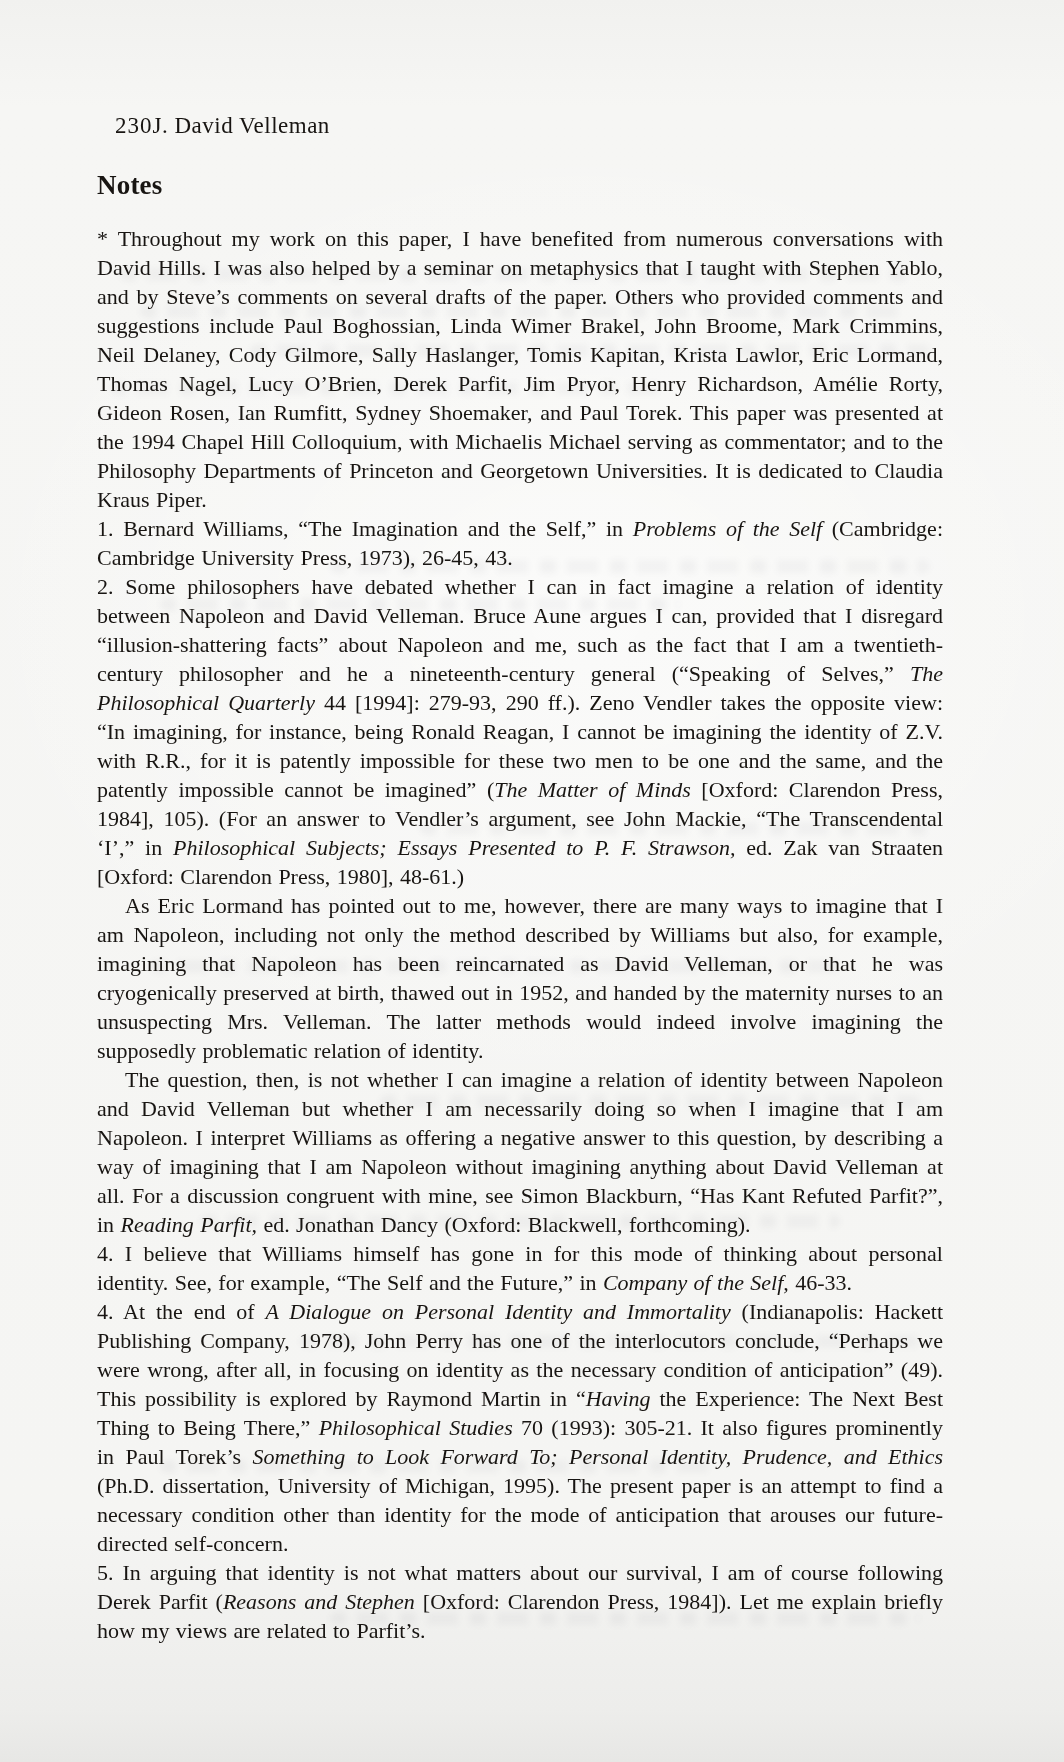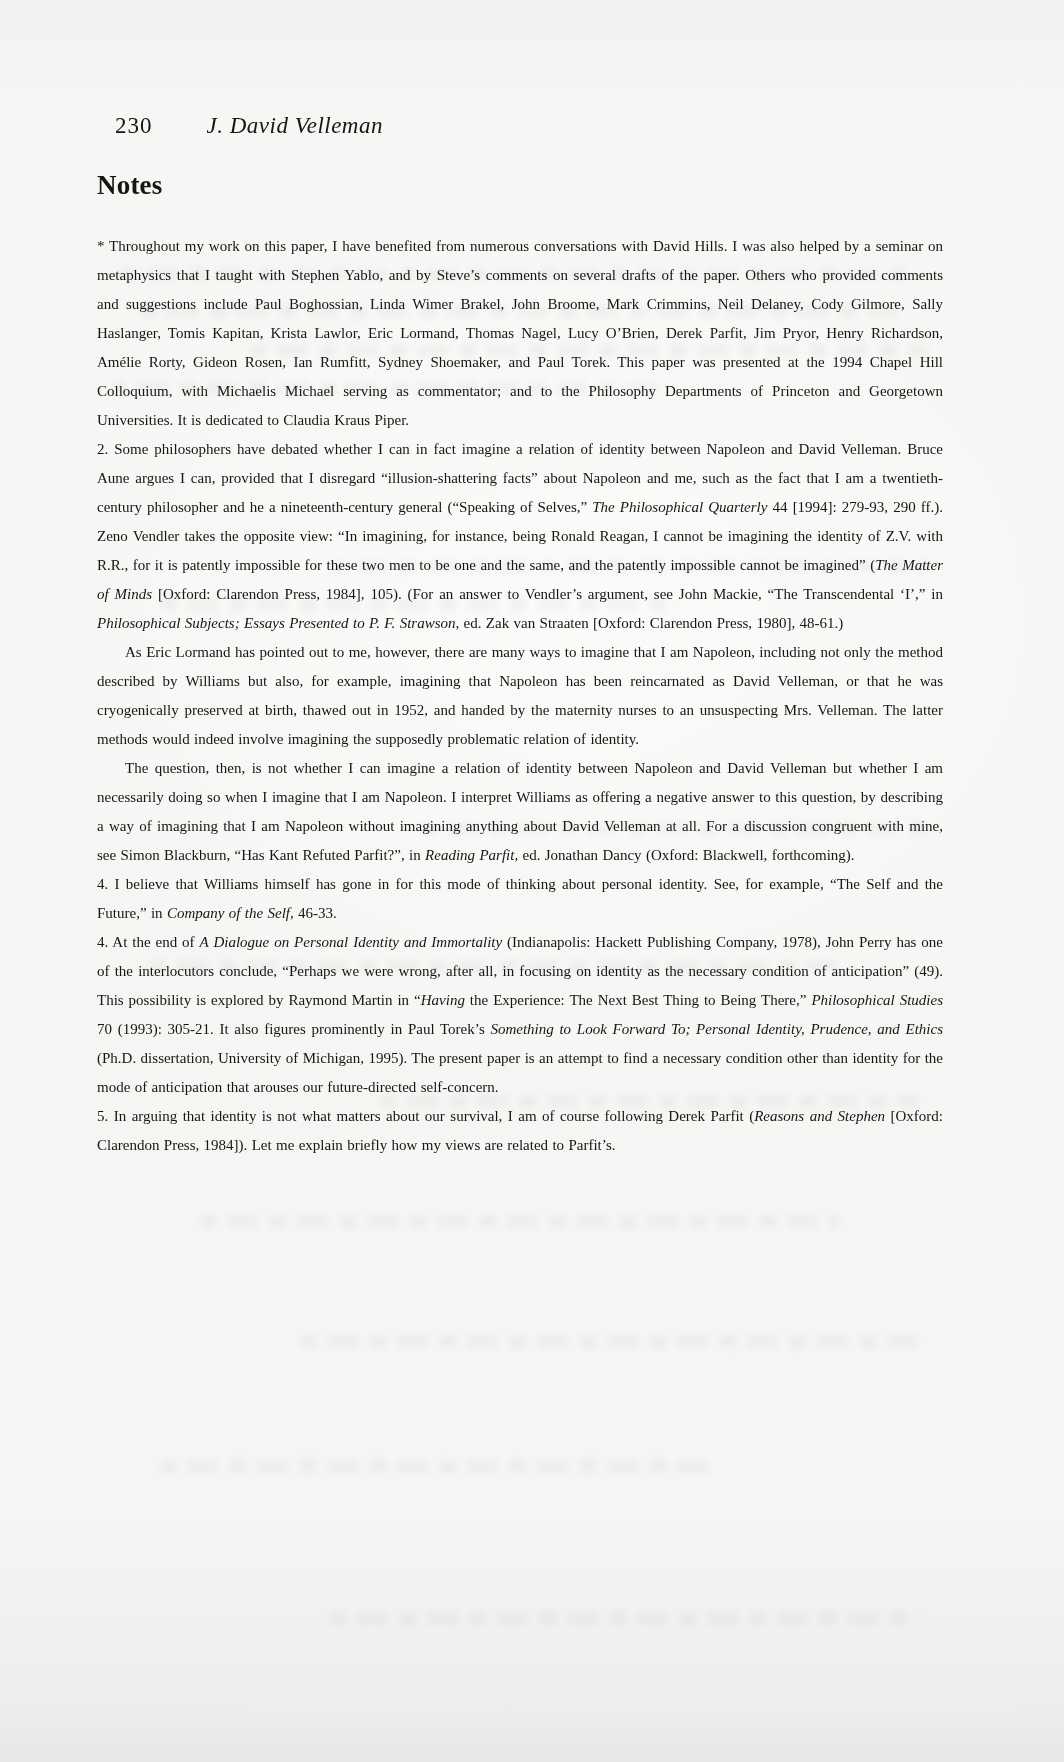--- a/index.html
+++ b/index.html
@@ -36,38 +36,38 @@
     width: 846px;
   }
   .running-header {
     margin-top: 112px;
     font-size: 23px;
     line-height: 28px;
     display: flex;
     align-items: baseline;
   }
   .running-header .page-num { margin-left: 18px; letter-spacing: 1px; }
-  .running-header .running-head { font-style: italic; margin-left: 54px; letter-spacing: 0.5px; }
+  .running-header .running-head { letter-spacing: 0.5px; }
   .body-text {
     margin: 44px 0 0 0;
     font-size: 23px;
     line-height: 36px;
     text-align: justify;
     word-spacing: 0.06em;
   }
   .notes-heading {
     margin: 30px 0 0 0;
     font-size: 27px;
     line-height: 30px;
     font-weight: bold;
     letter-spacing: 0.2px;
   }
   .notes {
-    margin-top: 32px;
-    font-size: 15px;
+    margin-top: 24px;
+    font-size: 22px;
     line-height: 29px;
     text-align: justify;
     word-spacing: 0.04em;
   }
   .note { margin: 0; }
   .note.indent { text-indent: 28px; }
 </style>
 </head>
 <body>
 
@@ -92,20 +92,21 @@
     <div class="running-header">
       <span class="page-num">230</span>
       <span class="running-head">J. David Velleman</span>
     </div>
 
 
     <h2 class="notes-heading">Notes</h2>
 
     <div class="notes">
       <p class="note"><span>* Throughout my work on this paper, I have benefited from numerous conversations with David Hills. I was also helped by a seminar on metaphysics that I taught with Stephen Yablo, and by Steve’s comments on several drafts of the paper. Others who provided comments and suggestions include Paul Boghossian, Linda Wimer Brakel, John Broome, Mark Crimmins, Neil Delaney, Cody Gilmore, Sally Haslanger, Tomis Kapitan, Krista Lawlor, Eric Lormand, Thomas Nagel, Lucy O’Brien, Derek Parfit, Jim Pryor, Henry Richardson, Amélie Rorty, Gideon Rosen, Ian Rumfitt, Sydney Shoemaker, and Paul Torek. This paper was presented at the 1994 Chapel Hill Colloquium, with Michaelis Michael serving as commentator; and to the Philosophy Departments of Princeton and Georgetown Universities. It is dedicated to Claudia Kraus Piper.</span></p>
+      <p class="note"><span>1. Bernard Williams, “The Imagination and the Self,” in </span><i>Problems of the Self</i><span> (Cambridge: Cambridge University Press, 1973), 26-45, 43.</span></p>
       <p class="note"><span>2. Some philosophers have debated whether I can in fact imagine a relation of identity between Napoleon and David Velleman. Bruce Aune argues I can, provided that I disregard “illusion-shattering facts” about Napoleon and me, such as the fact that I am a twentieth-century philosopher and he a nineteenth-century general (“Speaking of Selves,” </span><i>The Philosophical Quarterly</i><span> 44 [1994]: 279-93, 290 ff.). Zeno Vendler takes the opposite view: “In imagining, for instance, being Ronald Reagan, I cannot be imagining the identity of Z.V. with R.R., for it is patently impossible for these two men to be one and the same, and the patently impossible cannot be imagined” (</span><i>The Matter of Minds</i><span> [Oxford: Clarendon Press, 1984], 105). (For an answer to Vendler’s argument, see John Mackie, “The Transcendental ‘I’,” in </span><i>Philosophical Subjects; Essays Presented to P. F. Strawson,</i><span> ed. Zak van Straaten [Oxford: Clarendon Press, 1980], 48-61.)</span></p>
       <p class="note indent"><span>As Eric Lormand has pointed out to me, however, there are many ways to imagine that I am Napoleon, including not only the method described by Williams but also, for example, imagining that Napoleon has been reincarnated as David Velleman, or that he was cryogenically preserved at birth, thawed out in 1952, and handed by the maternity nurses to an unsuspecting Mrs. Velleman. The latter methods would indeed involve imagining the supposedly problematic relation of identity.</span></p>
       <p class="note indent"><span>The question, then, is not whether I can imagine a relation of identity between Napoleon and David Velleman but whether I am necessarily doing so when I imagine that I am Napoleon. I interpret Williams as offering a negative answer to this question, by describing a way of imagining that I am Napoleon without imagining anything about David Velleman at all. For a discussion congruent with mine, see Simon Blackburn, “Has Kant Refuted Parfit?”, in </span><i>Reading Parfit,</i><span> ed. Jonathan Dancy (Oxford: Blackwell, forthcoming).</span></p>
       <p class="note"><span>4. I believe that Williams himself has gone in for this mode of thinking about personal identity. See, for example, “The Self and the Future,” in </span><i>Company of the Self,</i><span> 46-33.</span></p>
       <p class="note"><span>4. At the end of </span><i>A Dialogue on Personal Identity and Immortality</i><span> (Indianapolis: Hackett Publishing Company, 1978), John Perry has one of the interlocutors conclude, “Perhaps we were wrong, after all, in focusing on identity as the necessary condition of anticipation” (49). This possibility is explored by Raymond Martin in “</span><i>Having</i><span> the Experience: The Next Best Thing to Being There,” </span><i>Philosophical Studies</i><span> 70 (1993): 305-21. It also figures prominently in Paul Torek’s </span><i>Something to Look Forward To; Personal Identity, Prudence, and Ethics</i><span> (Ph.D. dissertation, University of Michigan, 1995). The present paper is an attempt to find a necessary condition other than identity for the mode of anticipation that arouses our future-directed self-concern.</span></p>
       <p class="note"><span>5. In arguing that identity is not what matters about our survival, I am of course following Derek Parfit (</span><i>Reasons and Stephen</i><span> [Oxford: Clarendon Press, 1984]). Let me explain briefly how my views are related to Parfit’s.</span></p>
     </div>
 
   </div>
 </div>

